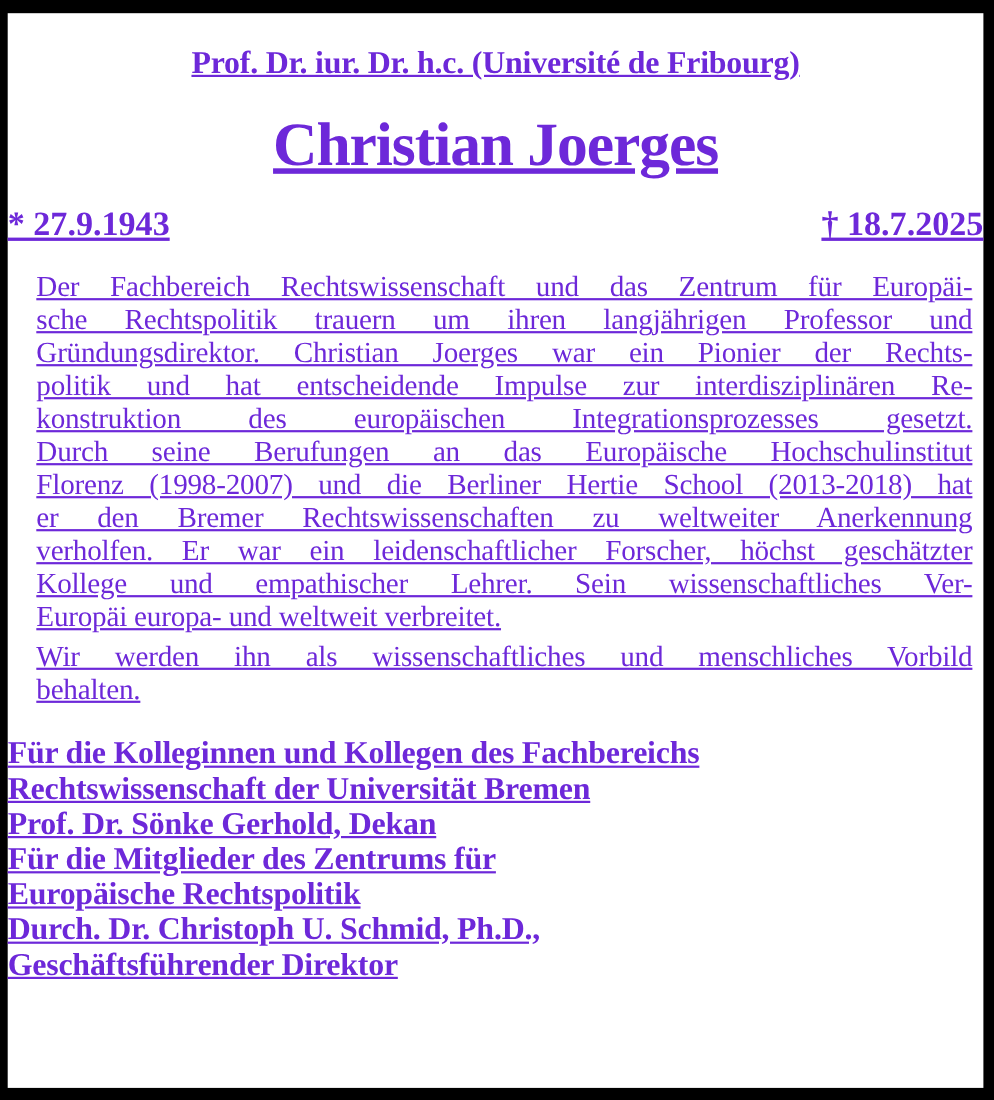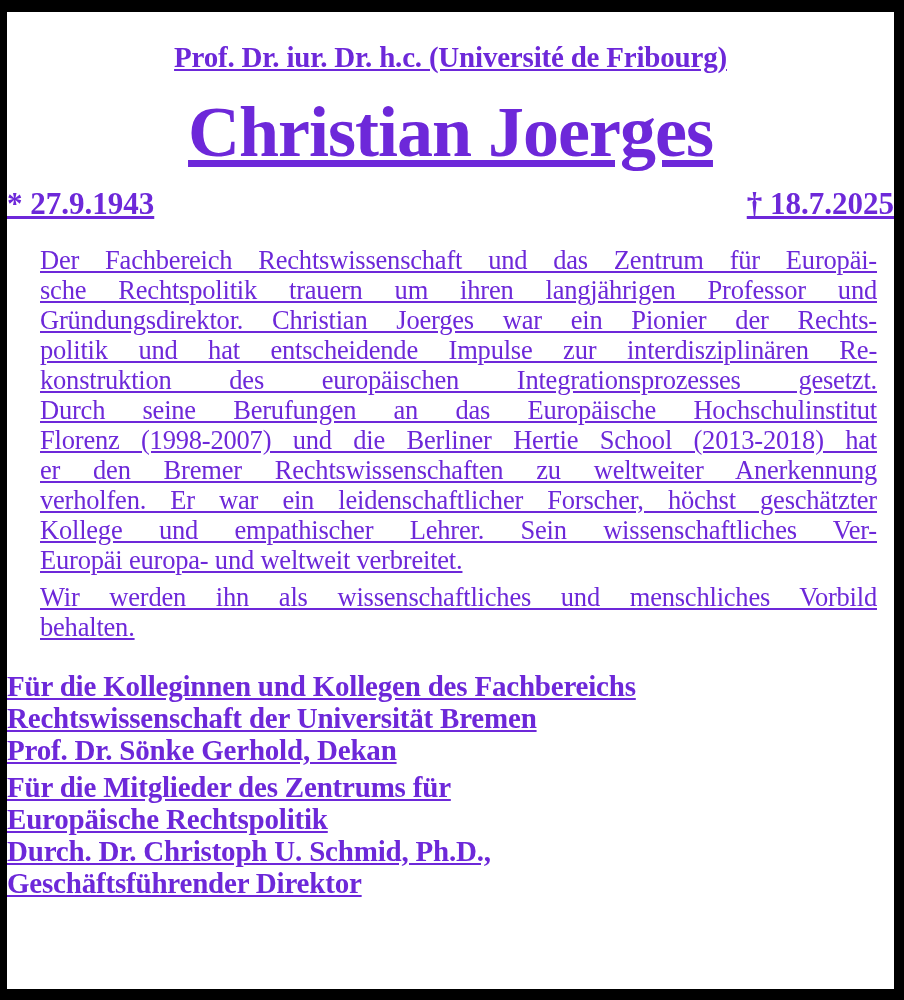--- a/index.html
+++ b/index.html
@@ -26,60 +26,60 @@
     text-align: center;
     font-size: 29px;
     line-height: 36px;
     font-weight: bold;
     letter-spacing: -0.2px;
     white-space: nowrap;
   }
   .name {
     margin: 12px 0 0 0;
     text-align: center;
-    font-size: 72px;
+    font-size: 56px;
     line-height: 90px;
     font-weight: bold;
     letter-spacing: -1px;
     white-space: nowrap;
   }
   .dates {
     margin-top: 10px;
     display: flex;
     justify-content: space-between;
     gap: 78px;
     font-size: 31px;
     line-height: 34px;
     font-weight: bold;
   }
   .body-text {
     margin-top: 24px;
     padding: 0 10px 0 26px;
     font-size: 26.5px;
     letter-spacing: -0.2px;
   }
-  .para { margin: 7px; }
+  .para { margin: 0; }
   .para + .para { margin-top: 6px; }
   .line {
     height: 30px;
     line-height: 30px;
     text-align: justify;
     text-align-last: justify;
     overflow: visible;
     white-space: normal;
   }
   .line.last { text-align-last: left; }
   .sig-block {
     text-align: left;
     font-weight: bold;
     font-size: 29px;
     letter-spacing: -0.2px;
   }
   .sig-block.sig-1 { margin-top: 28px; }
-  .sig-block.sig-2 { margin-top: 5px; }
+  .sig-block.sig-2 { margin-top: 0; }
   .sig-line { height: 32px; line-height: 32px; white-space: nowrap; }
 </style>
 </head>
 <body>
 
 <div class="page">
   <div class="sheet">
 
     <div class="pretitle">Prof. Dr. iur. Dr. h.c. (Université de Fribourg)</div>
 

